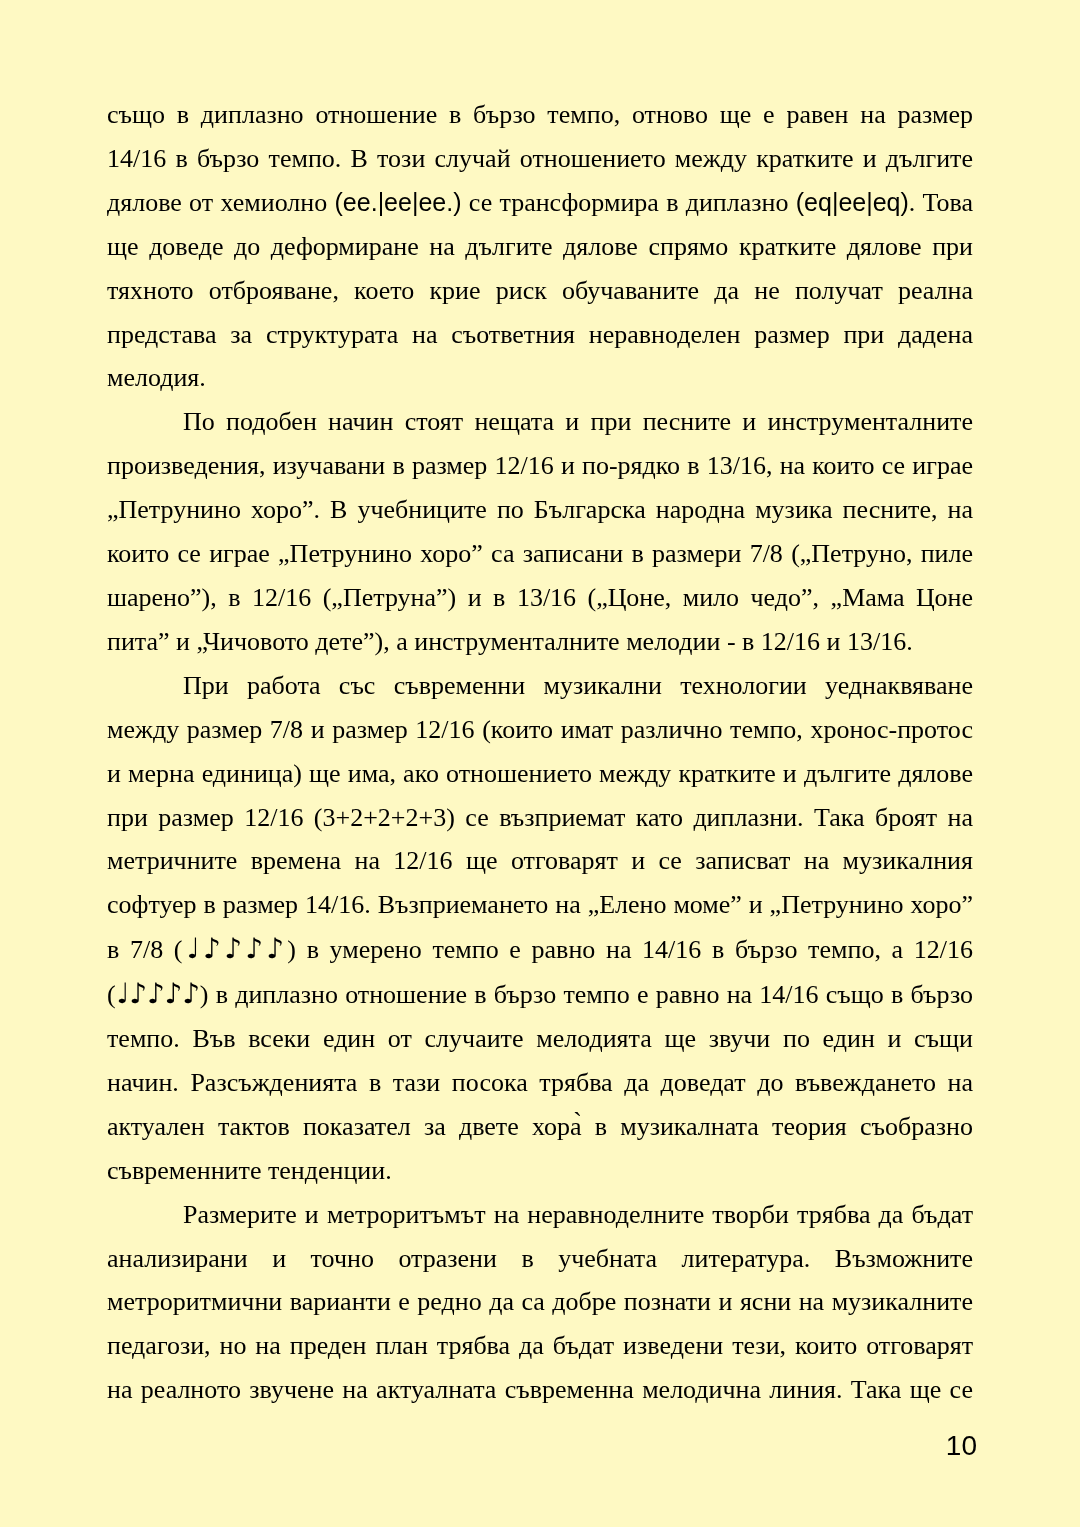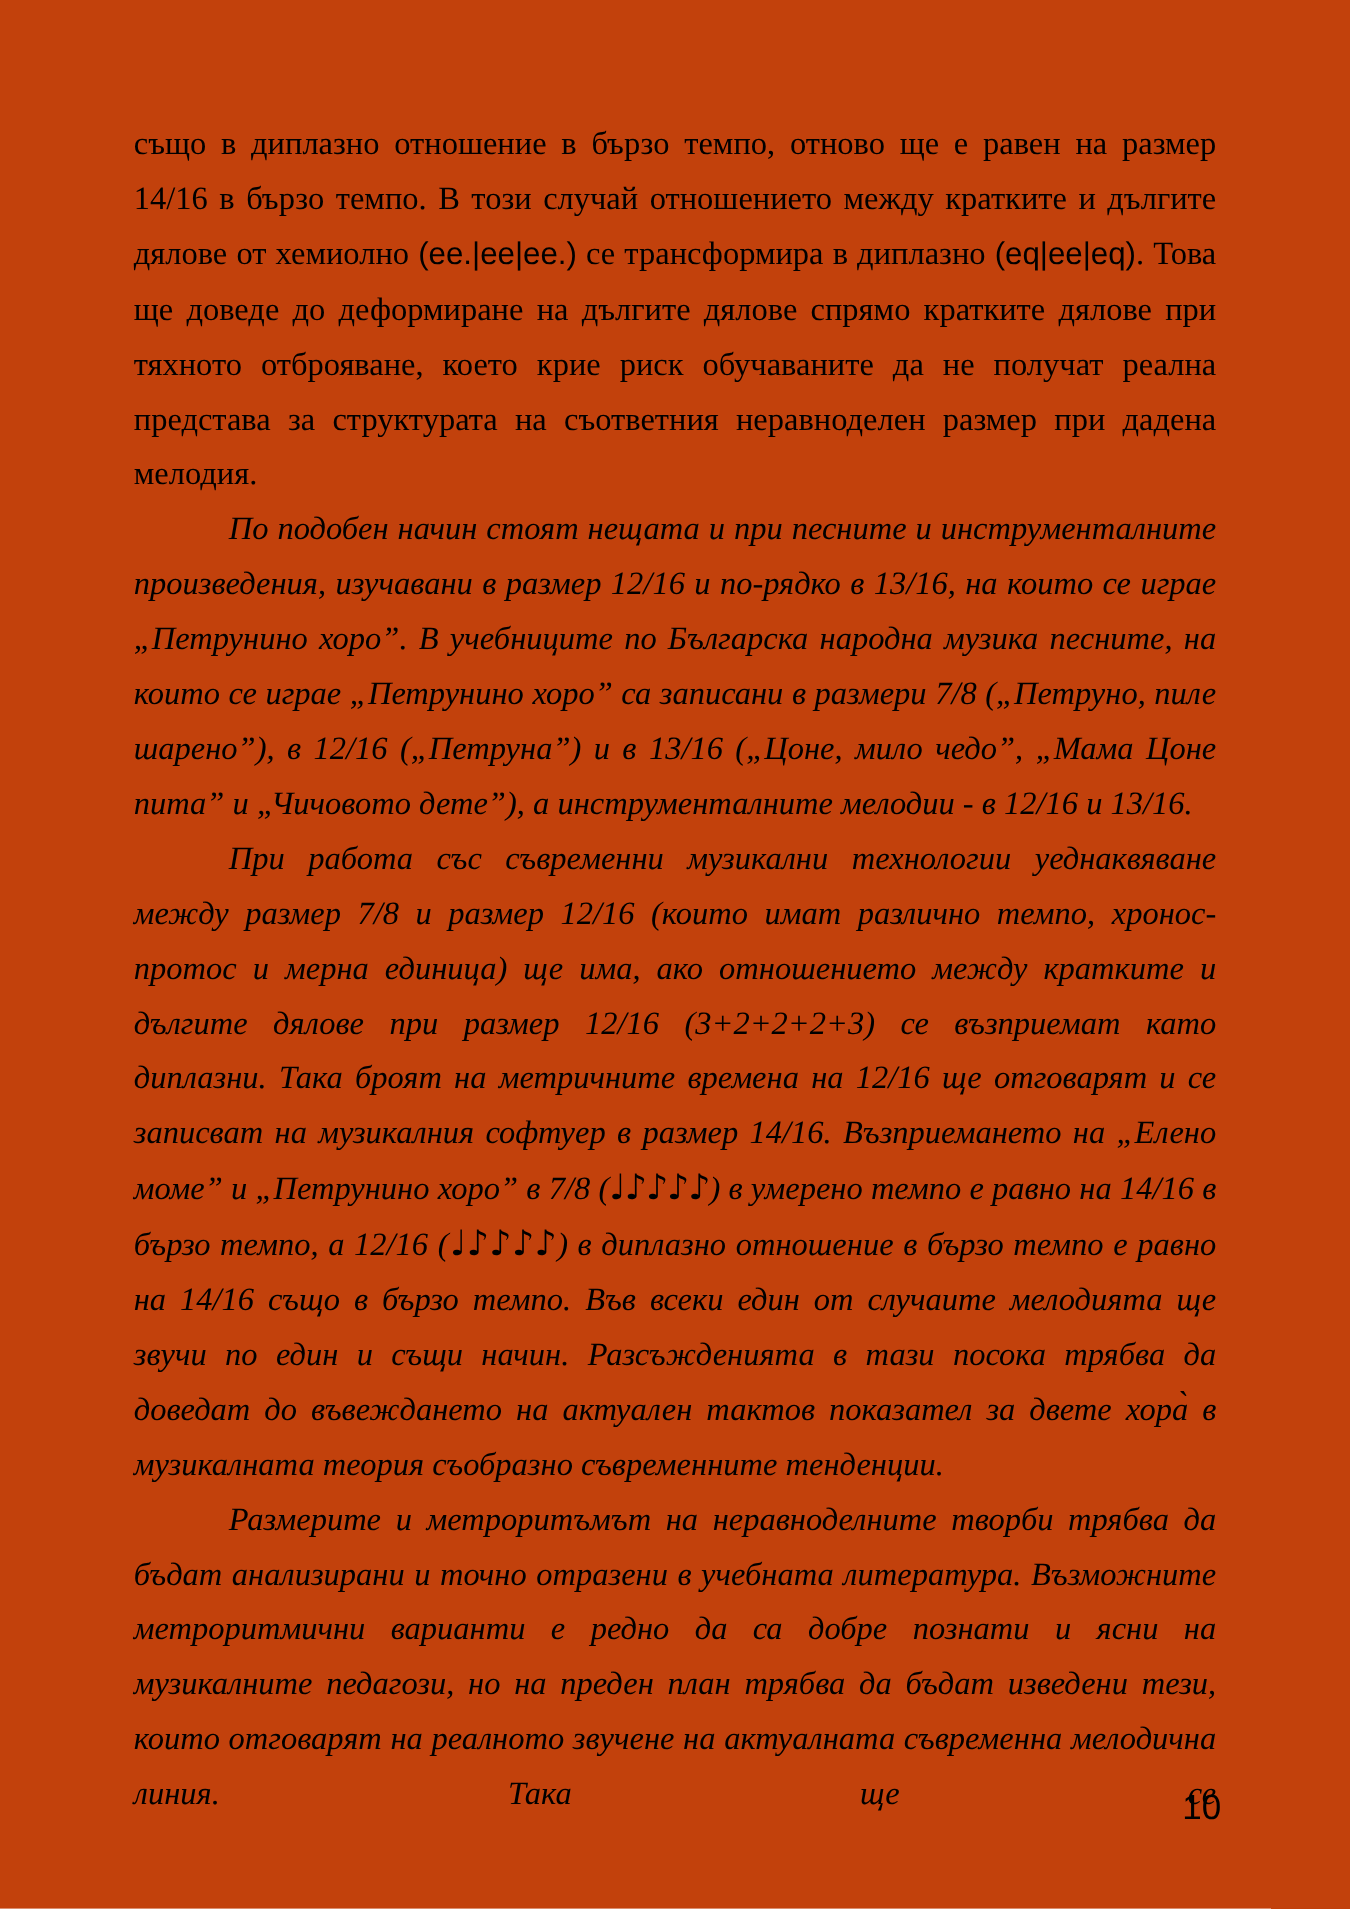--- a/index.html
+++ b/index.html
@@ -4,41 +4,40 @@
 <style>
   html, body {
     margin: 0;
     padding: 0;
     background: #ffffff;
   }
   .page {
     position: relative;
     width: 1080px;
     height: 1527px;
-    background: #c2410c;
+    background: #fef9c3;
     color: #000000;
     font-family: "Liberation Serif", serif;
     overflow: hidden;
   }
   .text-body {
     position: absolute;
     left: 107px;
     top: 93px;
     width: 866px;
     font-size: 26px;
     line-height: 43.9px;
     text-align: justify;
   }
   .text-body p {
     margin: 0;
     padding: 0;
   }
   .text-body p.indent {
     text-indent: 76px;
-    font-style: italic;
   }
   .text-body p.justify-last {
     text-align-last: justify;
   }
   .sans {
     font-family: "Liberation Sans", sans-serif;
     font-size: 25px;
   }
   .notes {
     font-family: "DejaVu Sans", sans-serif;

